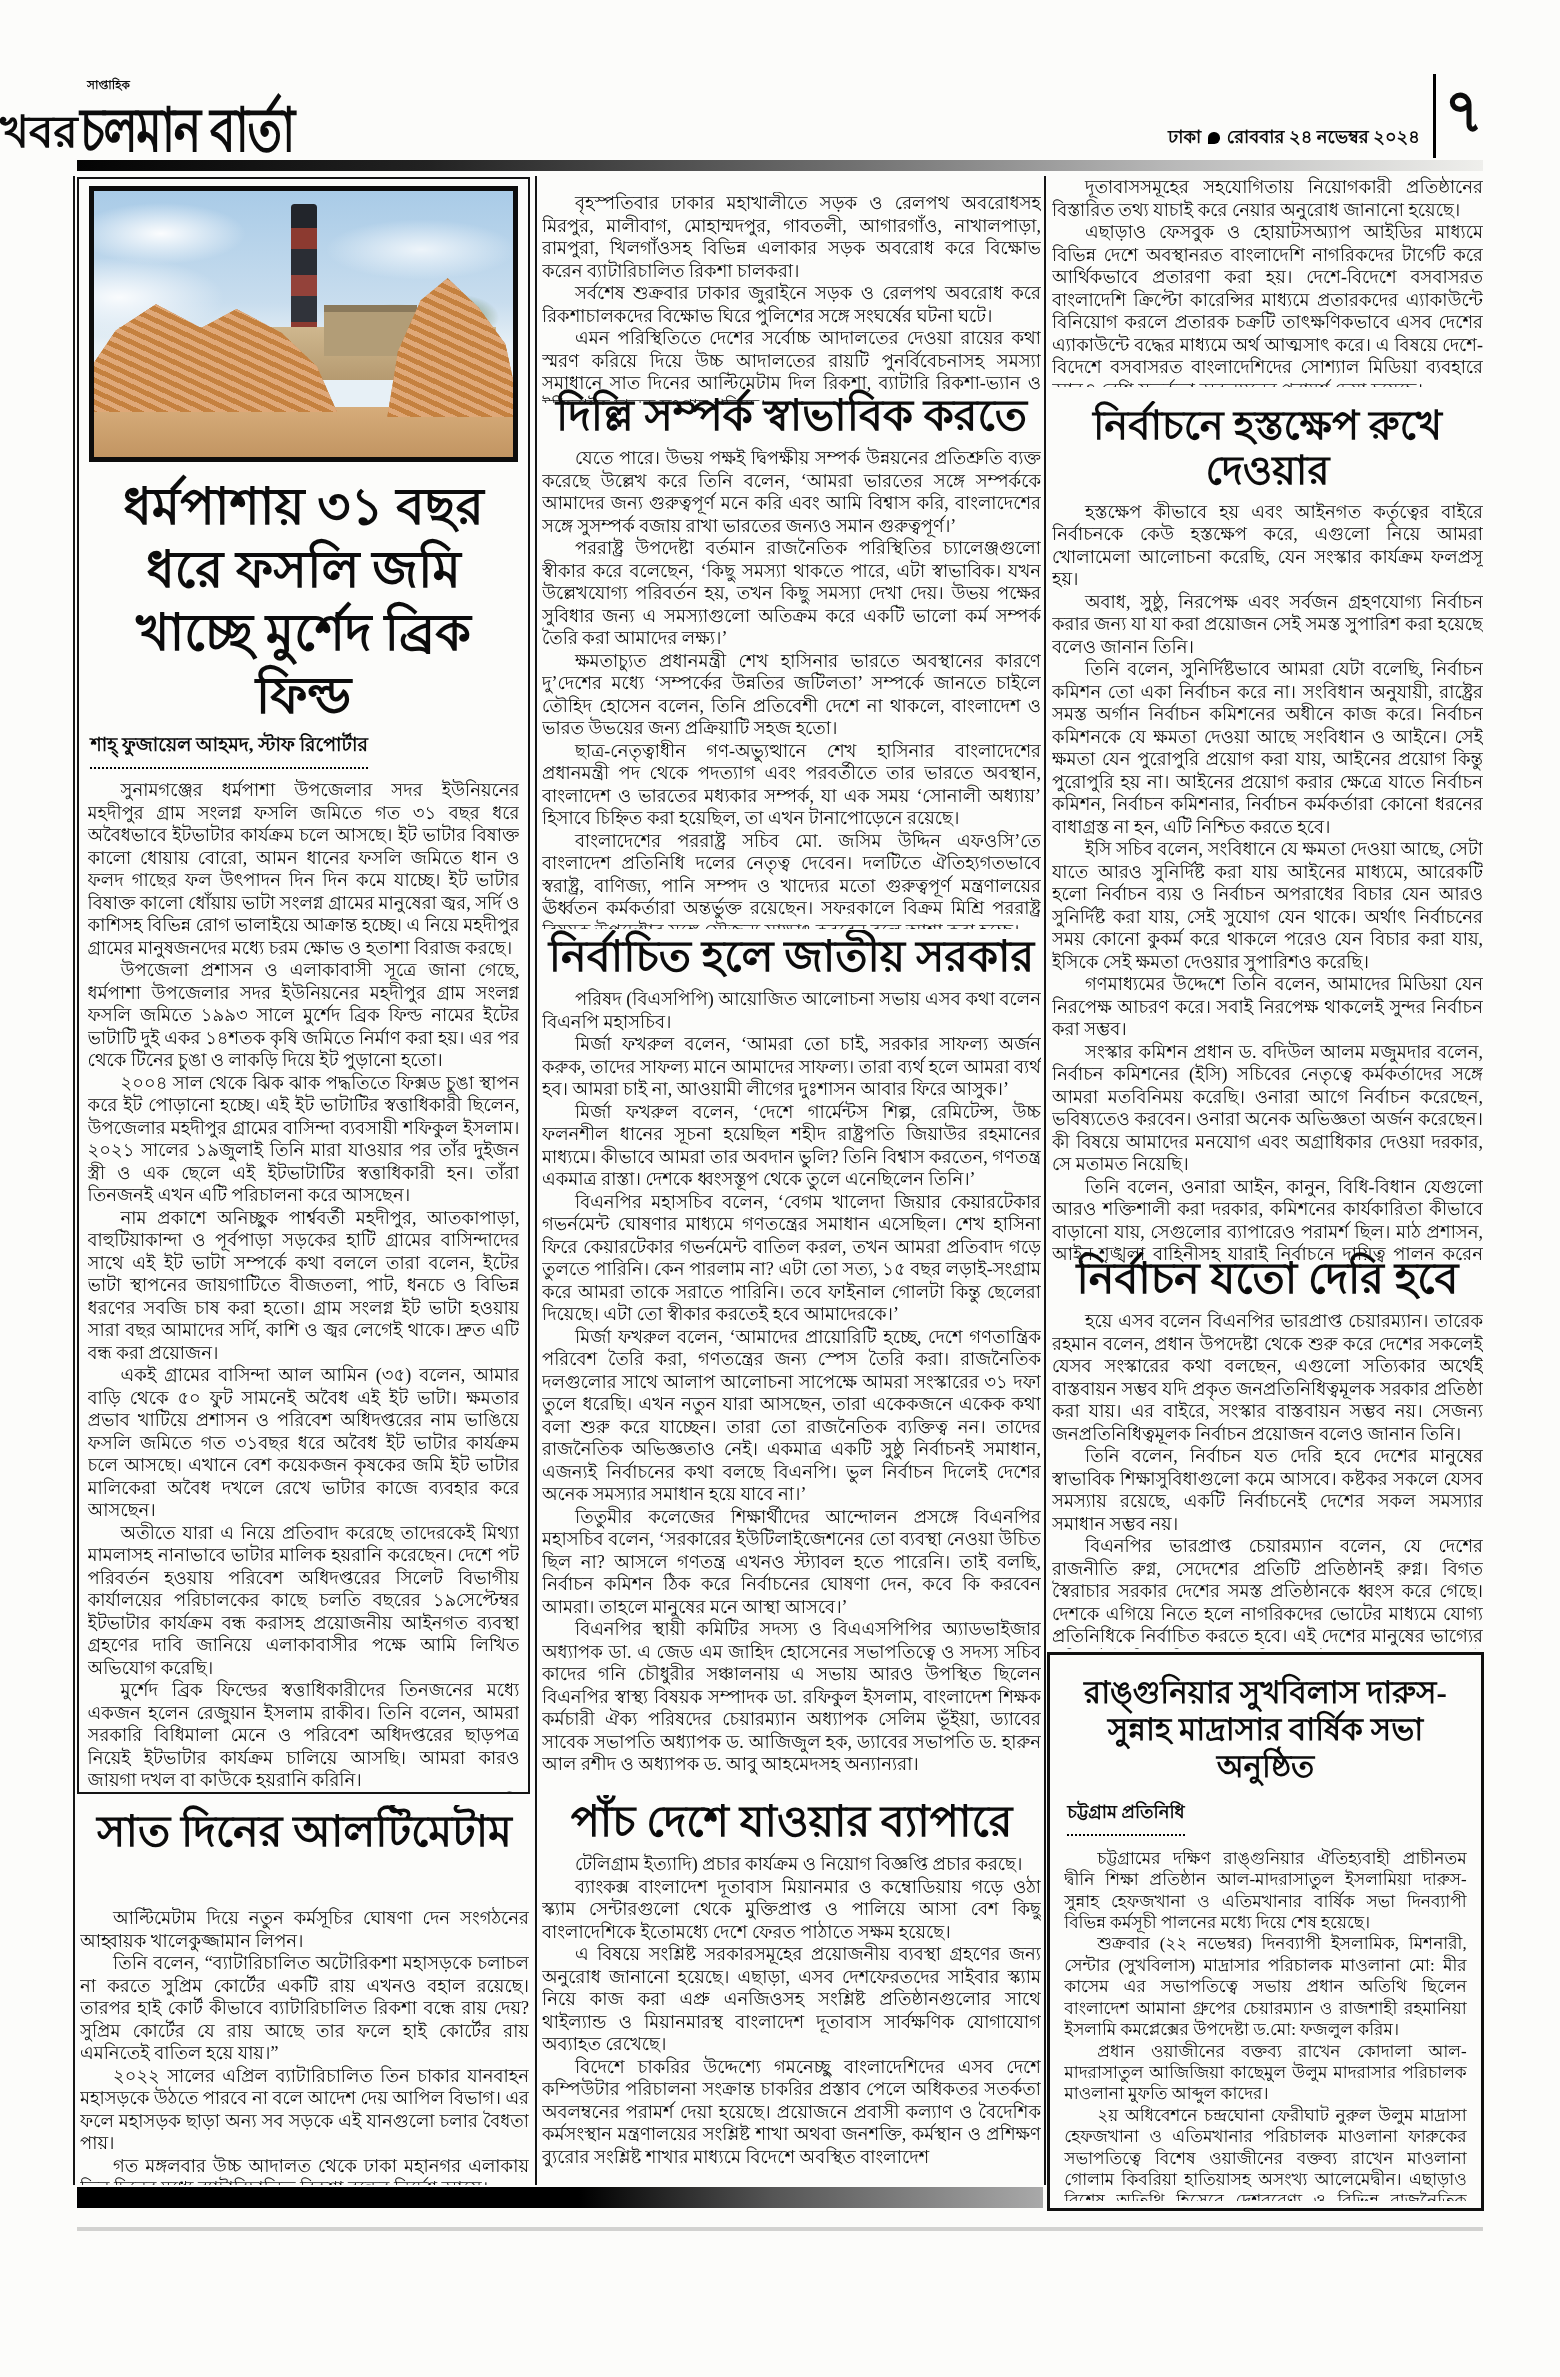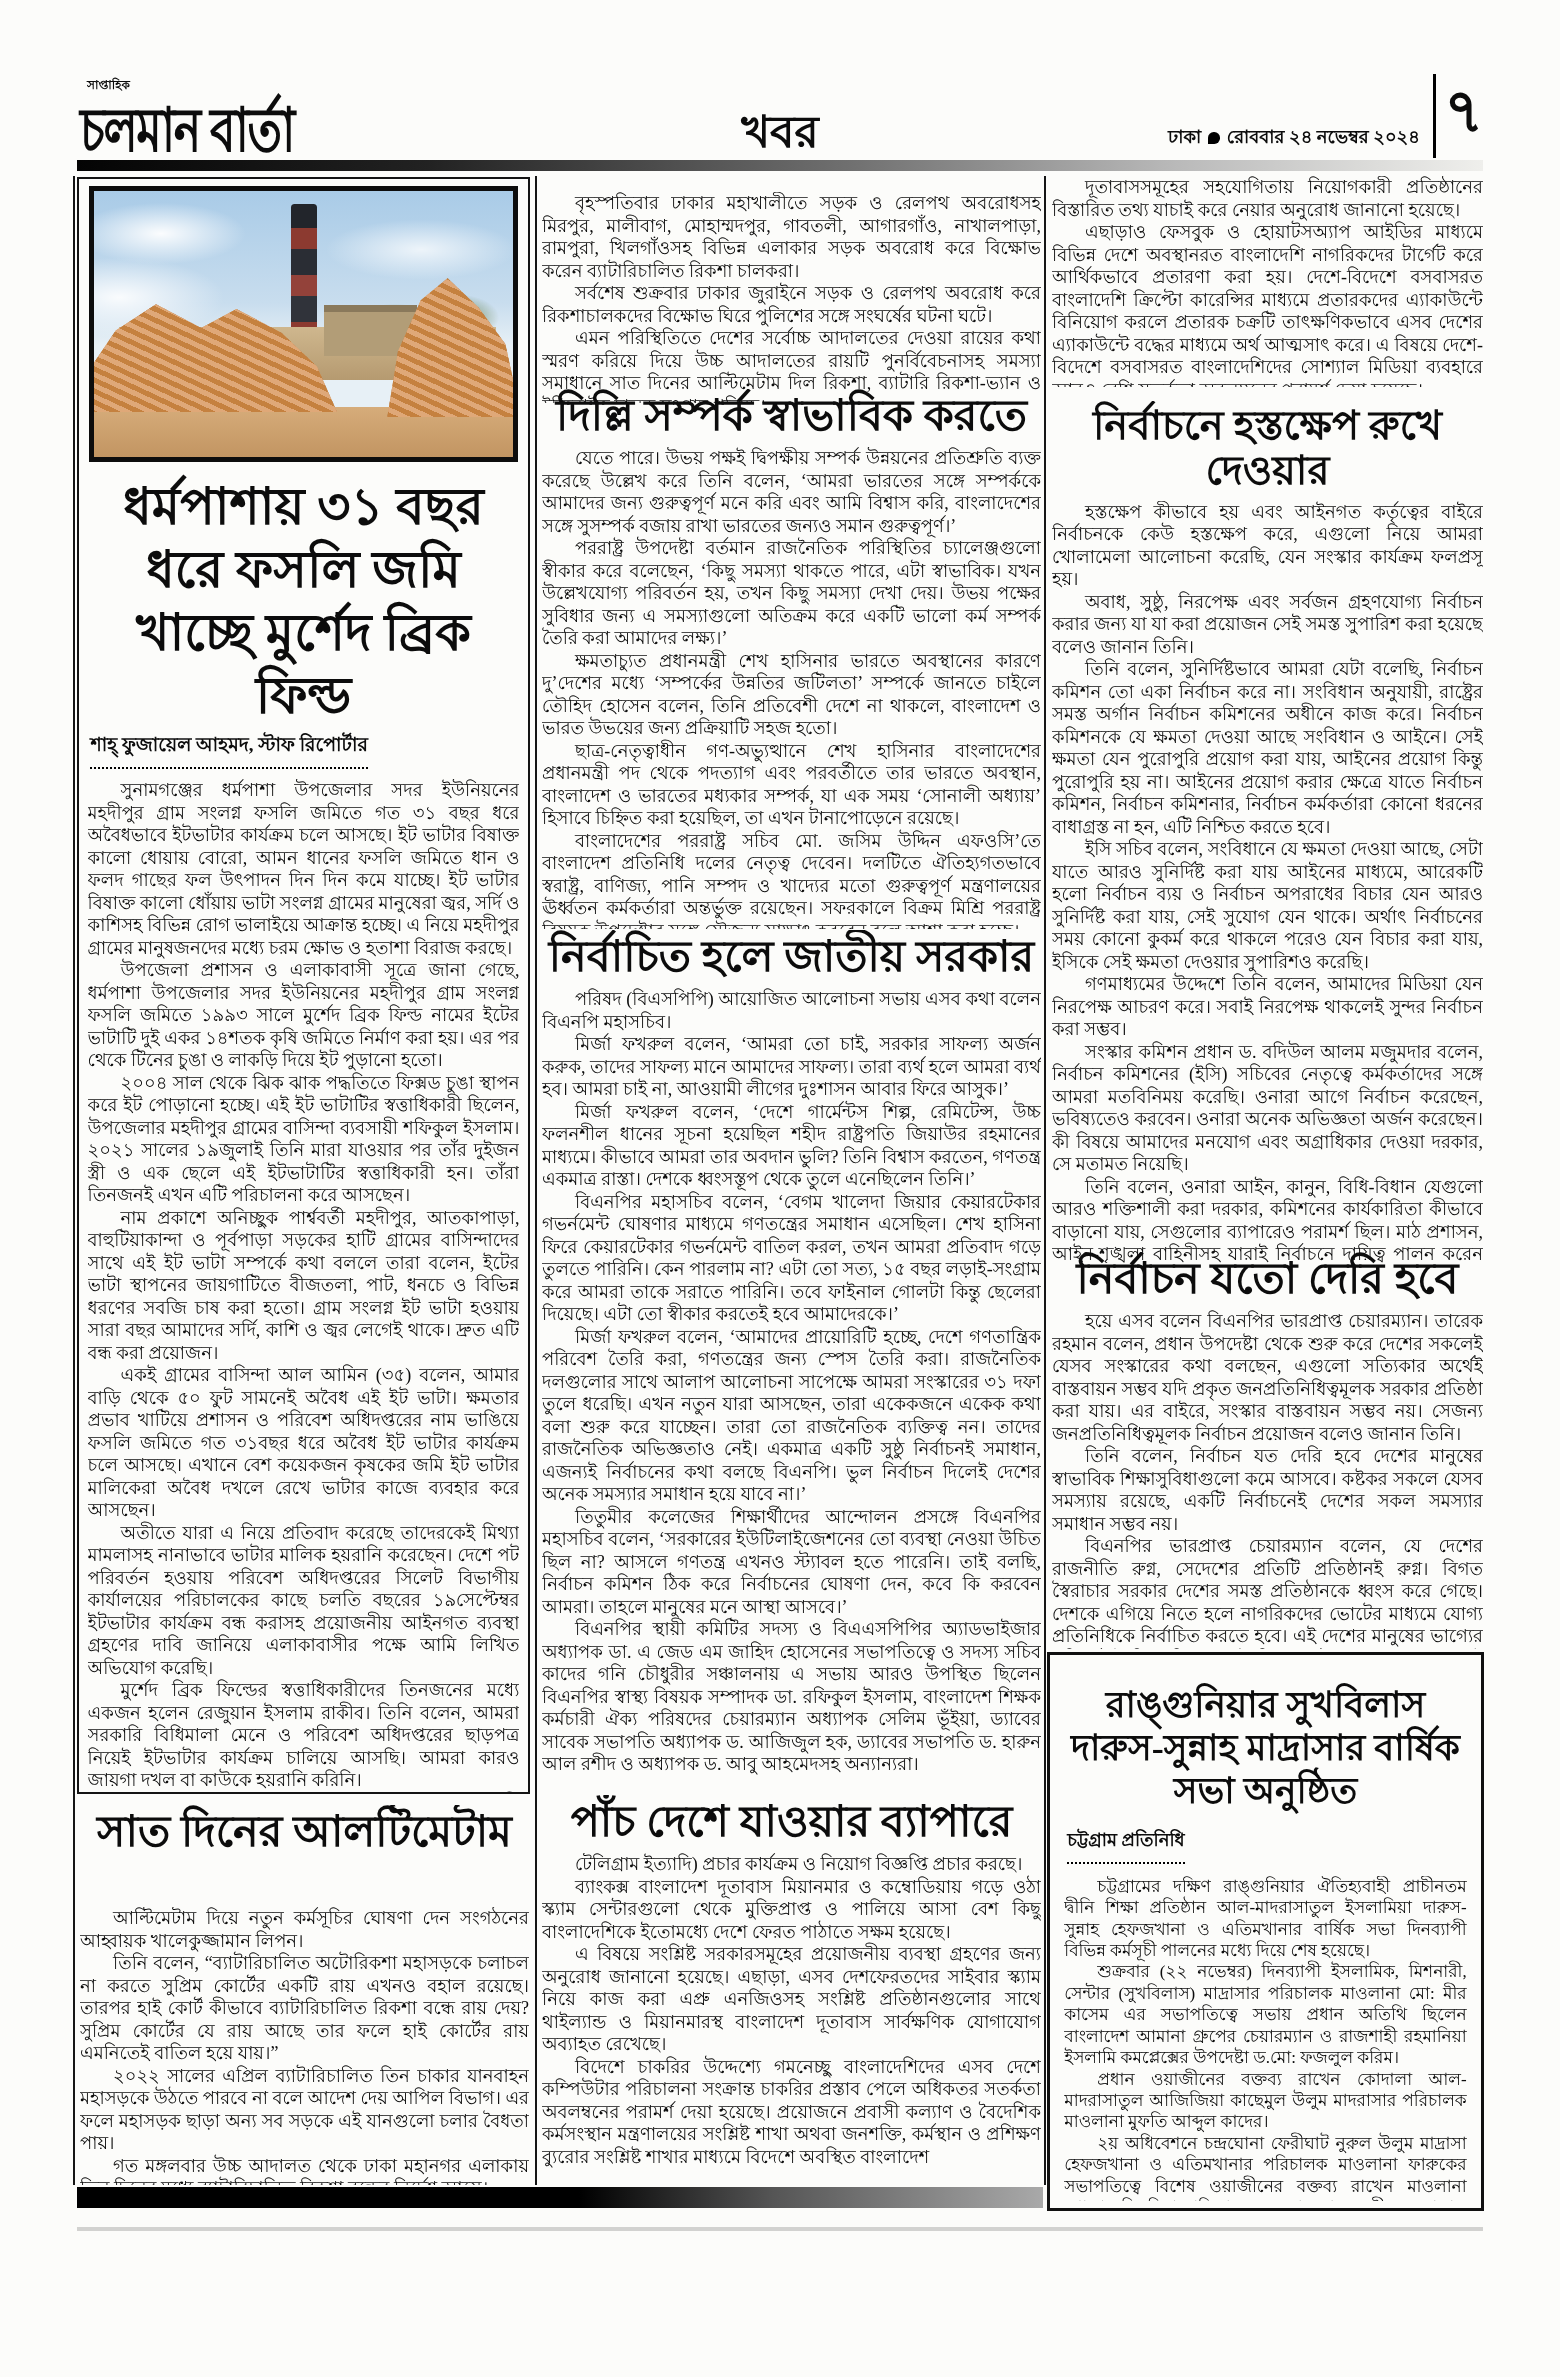--- a/index.html
+++ b/index.html
@@ -2,21 +2,21 @@
 <html style="font-size:11.4px"><head>
 <meta charset="utf-8">
 <style>
   html,body{margin:0;padding:0;background:#d9d9d6;}
   .page{position:relative;width:1560px;height:2377px;background:#fcfcfa;overflow:hidden;
         font-family:"Liberation Serif","DejaVu Serif",serif;color:#0c0c0c;}
   
   .weekly-label{position:absolute;left:87px;top:76px;font-size:12px;font-weight:bold;}
   .logo{position:absolute;left:80px;top:84px;font-size:46px;font-weight:900;letter-spacing:-1.4px;
         transform:scaleY(1.32);transform-origin:left top;white-space:nowrap;}
-  .section-title{position:absolute;left:0;right:0;top:99px;text-align:center;font-size:44px;font-weight:bold;}
+  .section-title{position:absolute;left:0;right:0;top:99px;text-align:left;font-size:44px;font-weight:bold;}
   .dateline{position:absolute;right:140px;top:123px;font-size:18px;font-weight:bold;white-space:nowrap;}
   .dateline .dot{display:inline-block;width:11.4px;height:11.4px;border-radius:50% 50% 50% 0;background:#000;margin:0 7.1px 1.4px 7.1px;vertical-align:middle;}
   .header-vrule{position:absolute;left:1433px;top:74px;width:2.9px;height:84px;background:#000;}
   .page-number{position:absolute;left:1444px;top:81px;font-size:61px;font-weight:bold;line-height:1;}
   .header-bar{position:absolute;left:77px;top:160px;width:1406px;height:10.7px;
               background:linear-gradient(to right,#040404 0%,#222 25%,#707070 55%,#b9b9b9 78%,#efefec 100%);}
   
   .vrule{position:absolute;top:176px;height:2009px;width:2.1px;background:#151515;}
   .vrule.v0{left:73px;}
   .vrule.v1{left:535px;}
@@ -61,21 +61,21 @@
   
   .col1-ultimatum{left:80px;top:1805px;width:449px;height:380px;gap:44px;}
   .col2-cont{left:542px;top:192px;width:499px;height:211px;}
   .col2-delhi{left:542px;top:389px;width:499px;height:540px;}
   .col2-national{left:542px;top:930px;width:499px;height:863px;font-family:Liberation Serif, serif;}
   .col2-five{left:542px;top:1795px;width:499px;height:391px;}
   .col3-cont{left:1052px;top:176px;width:431px;height:211px;}
   .col3-interf{left:1052px;top:401px;width:431px;height:862px;}
   .col3-delay{left:1052px;top:1252px;width:431px;height:397px;}
   .col3-box{left:1047px;top:1652px;width:437px;height:559px;border:3.6px solid #101010;box-sizing:border-box;padding:10px 14.3px 7.1px 14.3px;}
-  .col3-box .subhead{font-size:36px;line-height:1.2;margin:19px 0 10px 0;}
+  .col3-box .subhead{font-size:31px;line-height:1.2;margin:9px 0 10px 0;}
   .col3-box .byline{font-size:18px;margin-bottom:11.4px;}
   .col3-box .body-text p{font-size:17px;line-height:21.4px;}
   .col2-five .subhead,.col3-delay .subhead,.col1-ultimatum .subhead{font-size:43px;}
   .col2-delhi .subhead,.col2-national .subhead{font-size:43px;}
   .col3-interf .subhead{font-size:40px;}
 </style>
 </head>
 <body>
 
 <div class="page">

